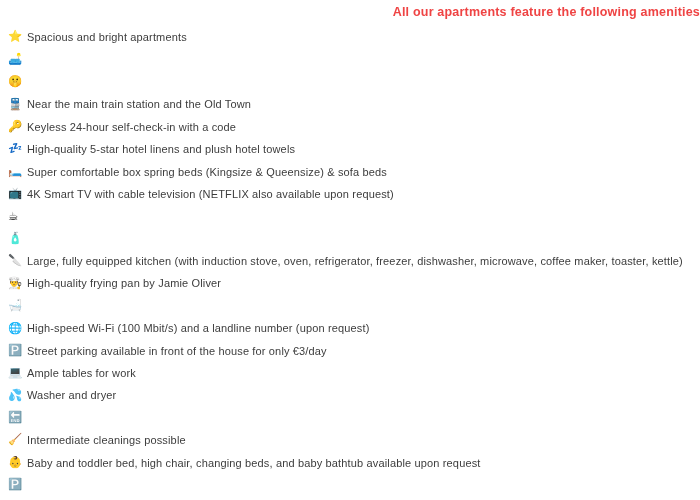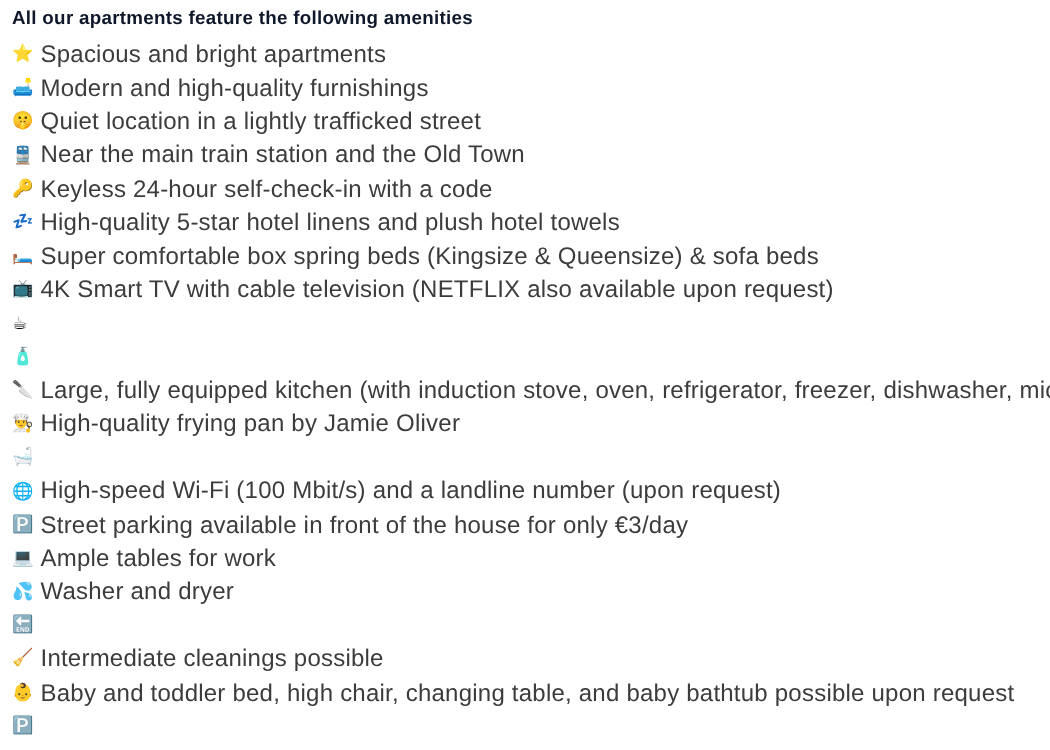--- a/index.html
+++ b/index.html
@@ -12,71 +12,70 @@
     height: 500px;
     overflow: hidden;
     font-family: "Liberation Sans", "DejaVu Sans", sans-serif;
   }
   .container {
     padding: 2px 0 0 8px;
   }
   .title {
     font-size: 12.5px;
     font-weight: 700;
-    color: #0f172a;
+    color: #ef4444;
     letter-spacing: 0.2px;
     line-height: 16px;
     margin: 2px 0 6px 0;
+    text-align: right;
   }
   .amenity-list {
     display: block;
   }
   .row {
     display: flex;
     align-items: center;
     height: 22.4px;
     white-space: nowrap;
   }
   .icon {
     display: inline-block;
     width: 15px;
     flex-shrink: 0;
     font-size: 11.5px;
     line-height: 1;
     text-align: left;
     margin-right: 4px;
   }
   .text {
-    font-size: 16px;
+    font-size: 11px;
     color: #3c3c3c;
     letter-spacing: 0.15px;
   }
 </style>
 </head>
 <body>
 
 <div class="container">
 
   <div class="title">All our apartments feature the following amenities</div>
 
   <div class="amenity-list">
 
     <div class="row">
       <span class="icon">⭐</span>
       <span class="text">Spacious and bright apartments</span>
     </div>
 
     <div class="row">
       <span class="icon">🛋️</span>
-      <span class="text">Modern and high-quality furnishings</span>
     </div>
 
     <div class="row">
       <span class="icon">🤫</span>
-      <span class="text">Quiet location in a lightly trafficked street</span>
     </div>
 
     <div class="row">
       <span class="icon">🚆</span>
       <span class="text">Near the main train station and the Old Town</span>
     </div>
 
     <div class="row">
       <span class="icon">🔑</span>
       <span class="text">Keyless 24-hour self-check-in with a code</span>
@@ -143,21 +142,21 @@
       <span class="icon">🔚</span>
     </div>
 
     <div class="row">
       <span class="icon">🧹</span>
       <span class="text">Intermediate cleanings possible</span>
     </div>
 
     <div class="row">
       <span class="icon">👶</span>
-      <span class="text">Baby and toddler bed, high chair, changing table, and baby bathtub possible upon request</span>
+      <span class="text">Baby and toddler bed, high chair, changing beds, and baby bathtub available upon request</span>
     </div>
 
     <div class="row">
       <span class="icon">🅿️</span>
     </div>
 
   </div>
 </div>
 
 </body></html>

